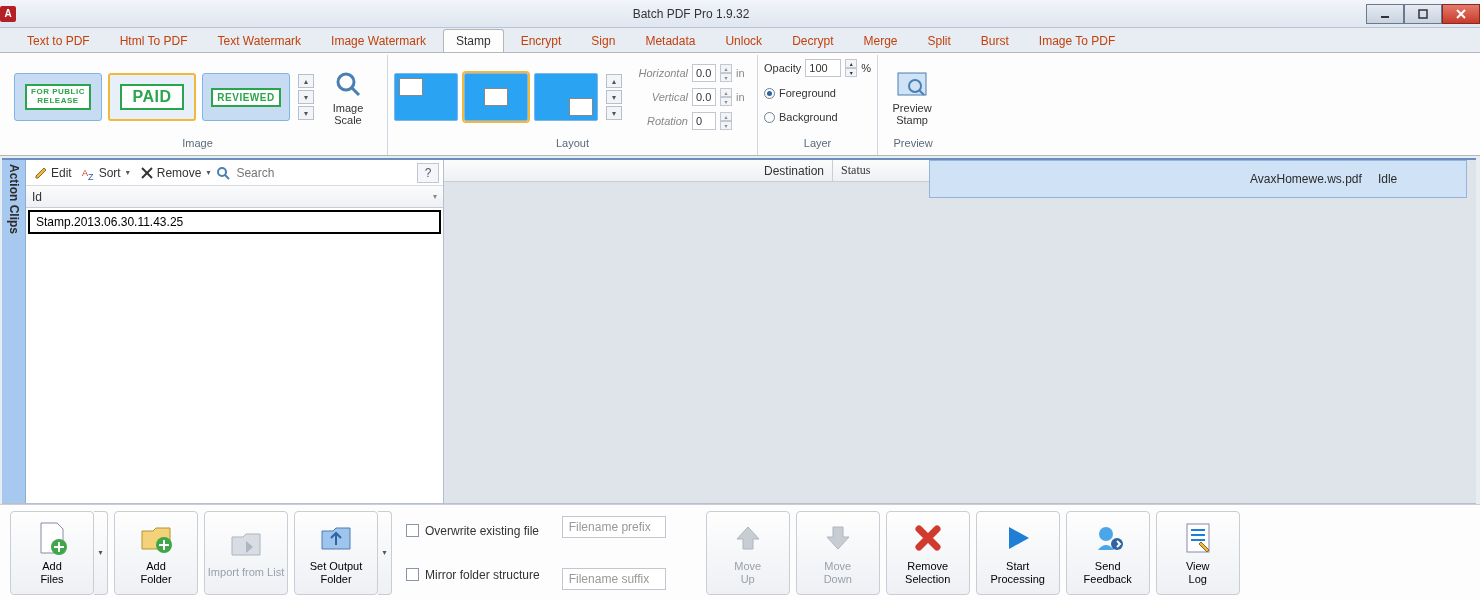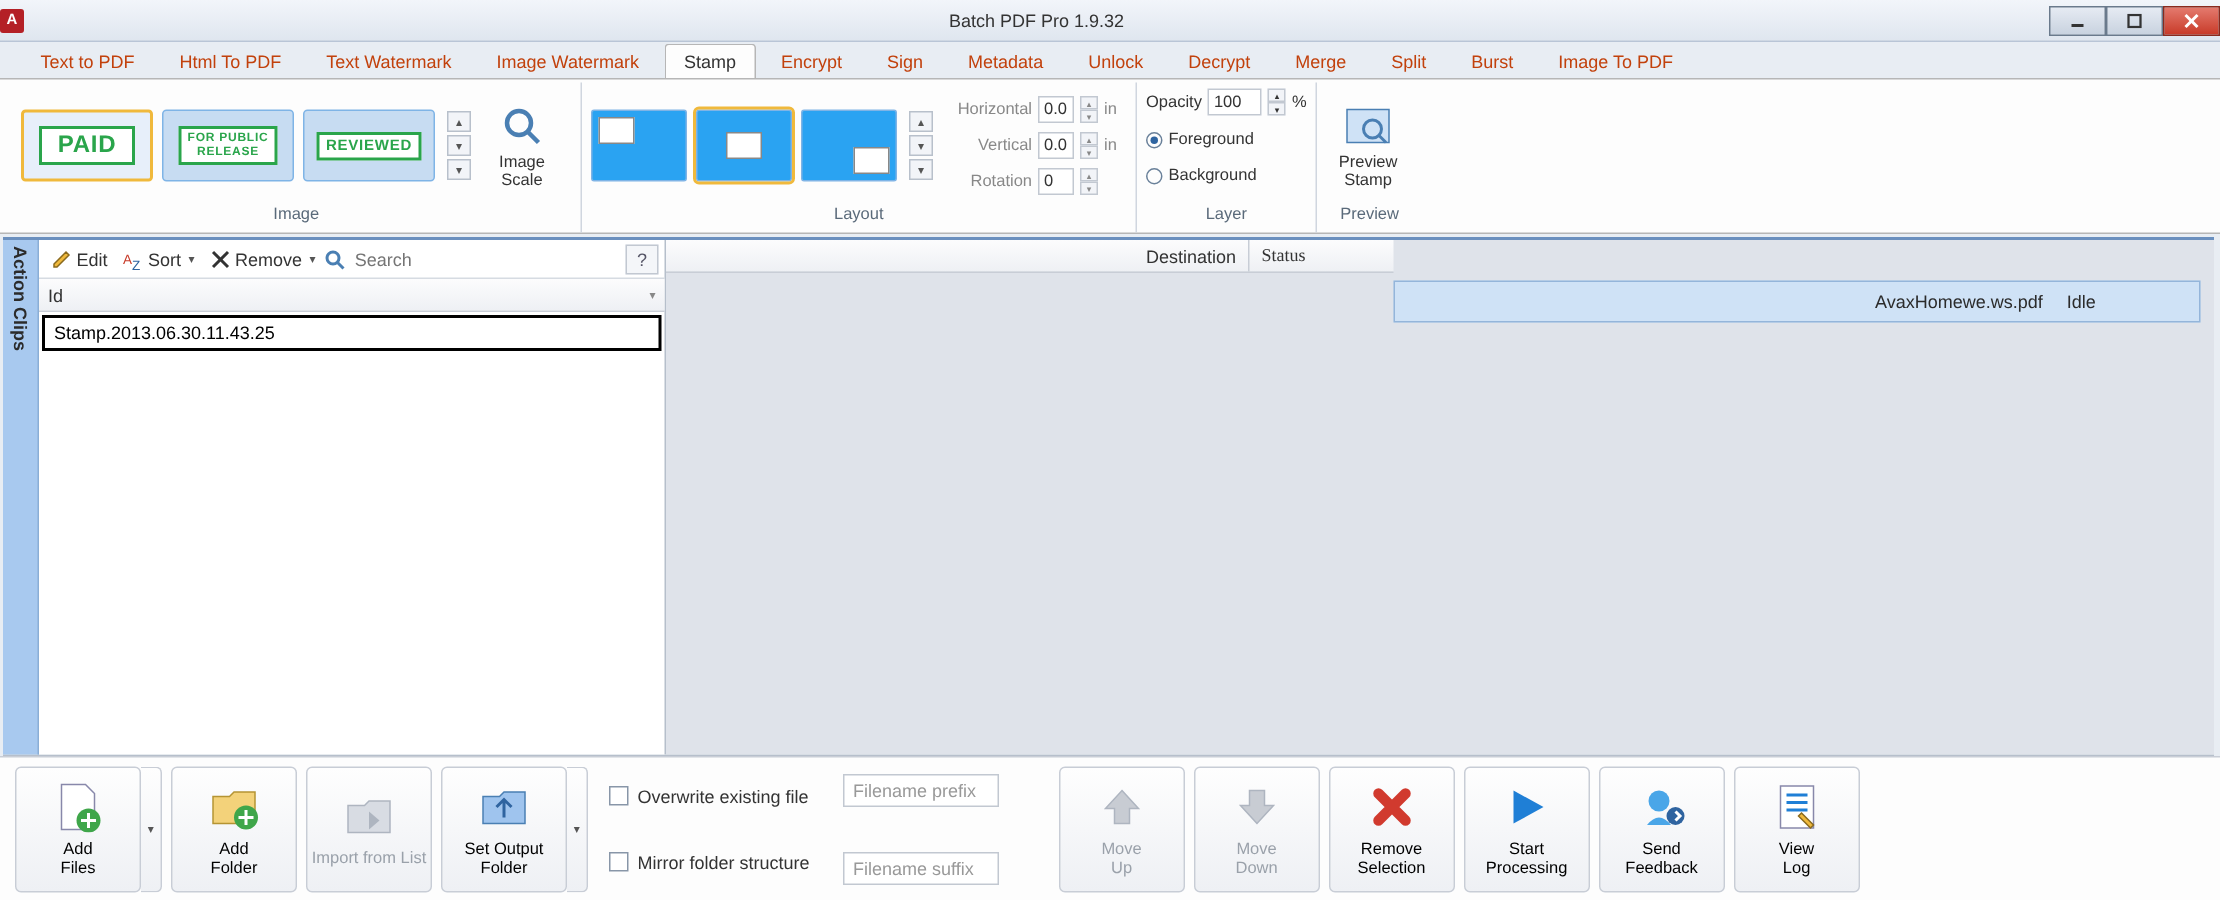--- a/index.html
+++ b/index.html
@@ -40,21 +40,21 @@
 .bigbtn .lbl { font-size: 11px; text-align: center; line-height: 1.1; margin-top: 2px; color: #333; }
 
 .layoutthumb { width: 64px; height: 48px; background: #2aa3f2; border: 1px solid #7fb4e6; position: relative; margin-right: 6px; border-radius: 2px; }
 .layoutthumb.sel { outline: 2px solid #f0b93c; }
 .layoutthumb::after { content: ""; position: absolute; width: 22px; height: 16px; background: #fff; border: 1px solid #888; }
 .layoutthumb.tl::after { left: 4px; top: 4px; }
 .layoutthumb.c::after { left: 50%; top: 50%; transform: translate(-50%,-50%); }
 .layoutthumb.br::after { right: 4px; bottom: 4px; }
 
 .fieldrow { display: flex; align-items: center; gap: 4px; height: 22px; font-size: 11px; color: #888; }
-.fieldrow .lab { width: 58px; text-align: right; }
+.fieldrow .lab { width: 58px; text-align: right; font-style: italic; }
 .spin { width: 24px; height: 18px; border: 1px solid #c2c8d1; background: #fff; display: flex; align-items: center; padding: 0 3px; font-size: 11px; color: #333; }
 .spinbtns { display: flex; flex-direction: column; }
 .spinbtns div { width: 12px; height: 9px; border: 1px solid #c2c8d1; background: #f2f4f8; font-size: 6px; display: flex; align-items: center; justify-content: center; }
 .radio { display: flex; align-items: center; gap: 4px; height: 20px; font-size: 11px; color: #333; }
 .radio .dot { width: 11px; height: 11px; border: 1px solid #6a819a; border-radius: 50%; display: flex; align-items: center; justify-content: center; }
 .radio.checked .dot::after { content: ""; width: 5px; height: 5px; background: #2f64a0; border-radius: 50%; }
 
 
 .middle { flex: 1; display: flex; border-top: 2px solid #6a8fbe; border-bottom: 1px solid #b6bfcb; margin: 2px 4px 0 2px; min-height: 0; }
 .actionclips { width: 24px; background: #a8c9ef; display: flex; align-items: flex-start; justify-content: center; padding-top: 4px; border-right: 1px solid #8aaed6; }
@@ -67,21 +67,21 @@
 .helpbtn { width: 22px; height: 20px; border: 1px solid #c2c8d1; background: #f4f6f9; display: flex; align-items: center; justify-content: center; color: #556; }
 .colhdr { height: 22px; background: linear-gradient(#fcfcfd,#eef0f4); border-bottom: 1px solid #c8cdd6; display: flex; align-items: center; padding: 0 6px; font-size: 12px; color: #333; position: relative; }
 .colhdr .sorticon { position: absolute; right: 6px; color: #888; font-size: 8px; }
 .listitem { height: 24px; display: flex; align-items: center; padding: 0 6px; border: 2px solid #000; margin: 2px; font-size: 12px; }
 
 .rightpane { flex: 1; background: #dfe3ea; display: flex; flex-direction: row; }
 .rh { height: 22px; background: linear-gradient(#fcfcfd,#eef0f4); border-bottom: 1px solid #c8cdd6; display: flex; }
 .rh .cellh { padding: 0 8px; display: flex; align-items: center; font-size: 12px; color: #333; }
 .rh .dest { flex: 1; border-right: 1px solid #c8cdd6; padding-left: 320px; }
 .rh .stat { width: 96px; font-family: Liberation Serif, serif; }
-.rrow { height: 28px; background: #cfe2f6; border: 1px solid #94b5da; display: flex; margin-top: 27px; }
+.rrow { height: 38px; background: #cfe2f6; border: 1px solid #94b5da; display: flex; }
 .rrow .cell { padding: 0 8px; display: flex; align-items: center; font-size: 12px; color: #2b2b2b; }
 .rrow .dest { flex: 1; padding-left: 320px; }
 .rrow .stat { width: 96px; }
 
 
 .bottombar { height: 96px; background: #fdfdfd; border-top: 1px solid #c8cdd6; display: flex; align-items: center; padding: 6px 10px; gap: 6px; }
 .bigbtn2 { width: 84px; height: 84px; border: 1px solid #c8cdd6; border-radius: 4px; background: linear-gradient(#fefefe,#eef0f4); display: flex; flex-direction: column; align-items: center; justify-content: center; gap: 4px; }
 .bigbtn2.disabled { color: #9aa1aa; }
 .bigbtn2 .ic { width: 36px; height: 36px; display: flex; align-items: center; justify-content: center; }
 .bigbtn2 .lbl { font-size: 11px; text-align: center; line-height: 1.1; }
@@ -137,26 +137,26 @@
     <div class="tab">Merge</div>
     <div class="tab">Split</div>
     <div class="tab">Burst</div>
     <div class="tab">Image To PDF</div>
   </div>
 
   <div class="ribbon">
 
     <div class="group" style="min-width:380px">
       <div class="group-body">
-        <div class="stampbtn selected paid">
-            <span>PAID</span>
-          </div>
         <div class="stampbtn">
             <span style="white-space:pre; text-align:center; font-size:8px; line-height:1.1">FOR PUBLIC
 RELEASE</span>
+          </div>
+        <div class="stampbtn selected paid">
+            <span>PAID</span>
           </div>
         <div class="stampbtn">
             <span>REVIEWED</span>
           </div>
         <div class="vscroll">
           <div>▴</div>
           <div>▾</div>
           <div>▾</div>
         </div>
         <div class="bigbtn" style="margin-left:6px">

